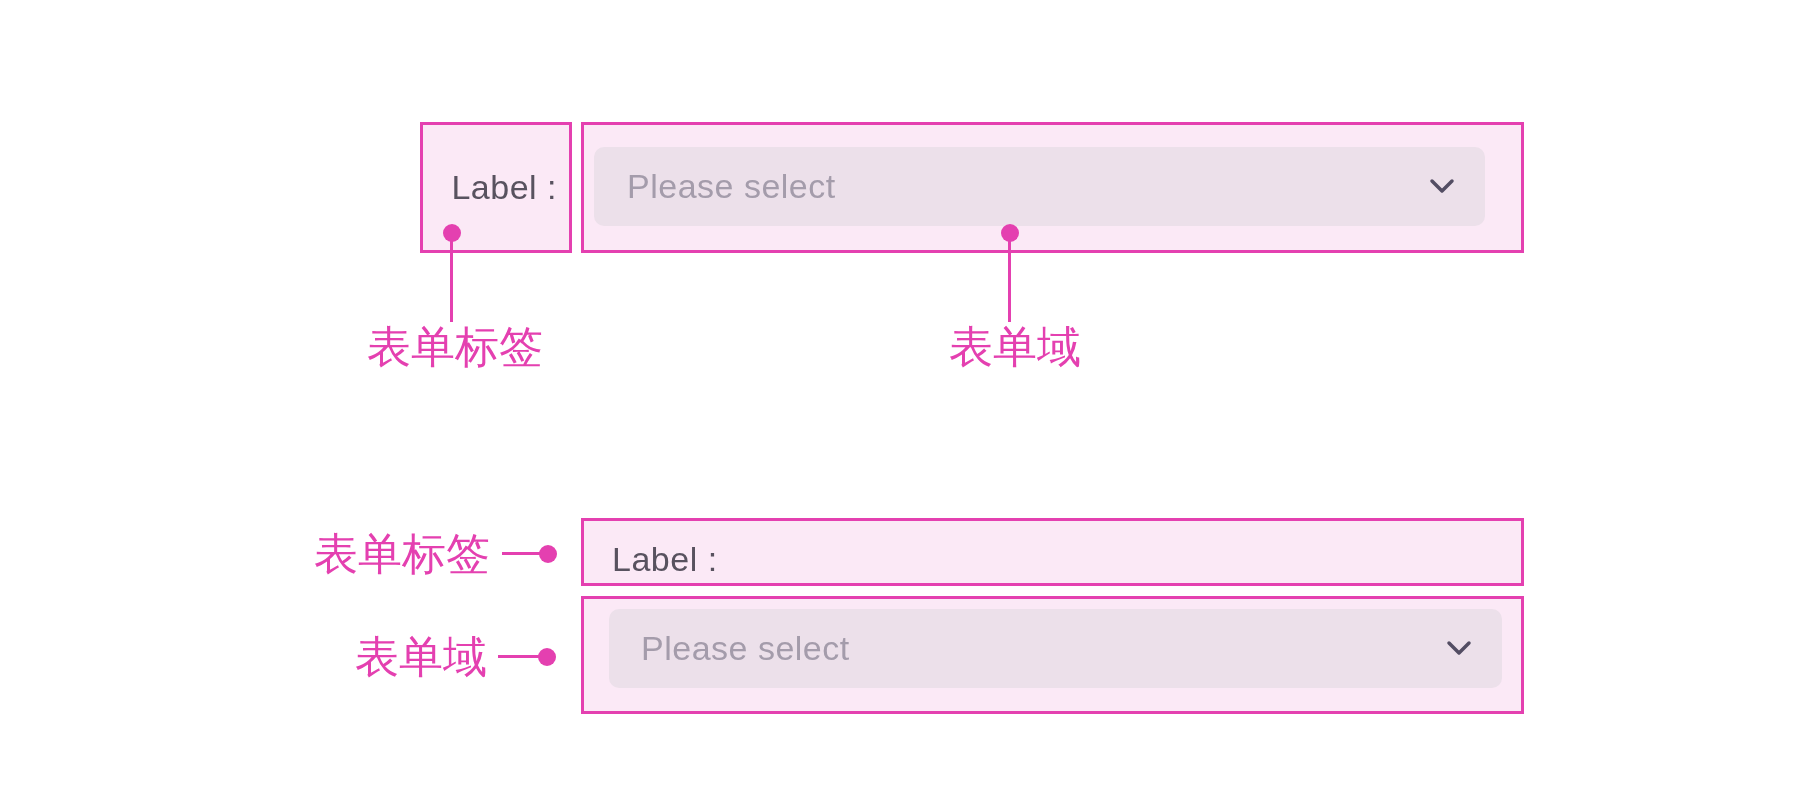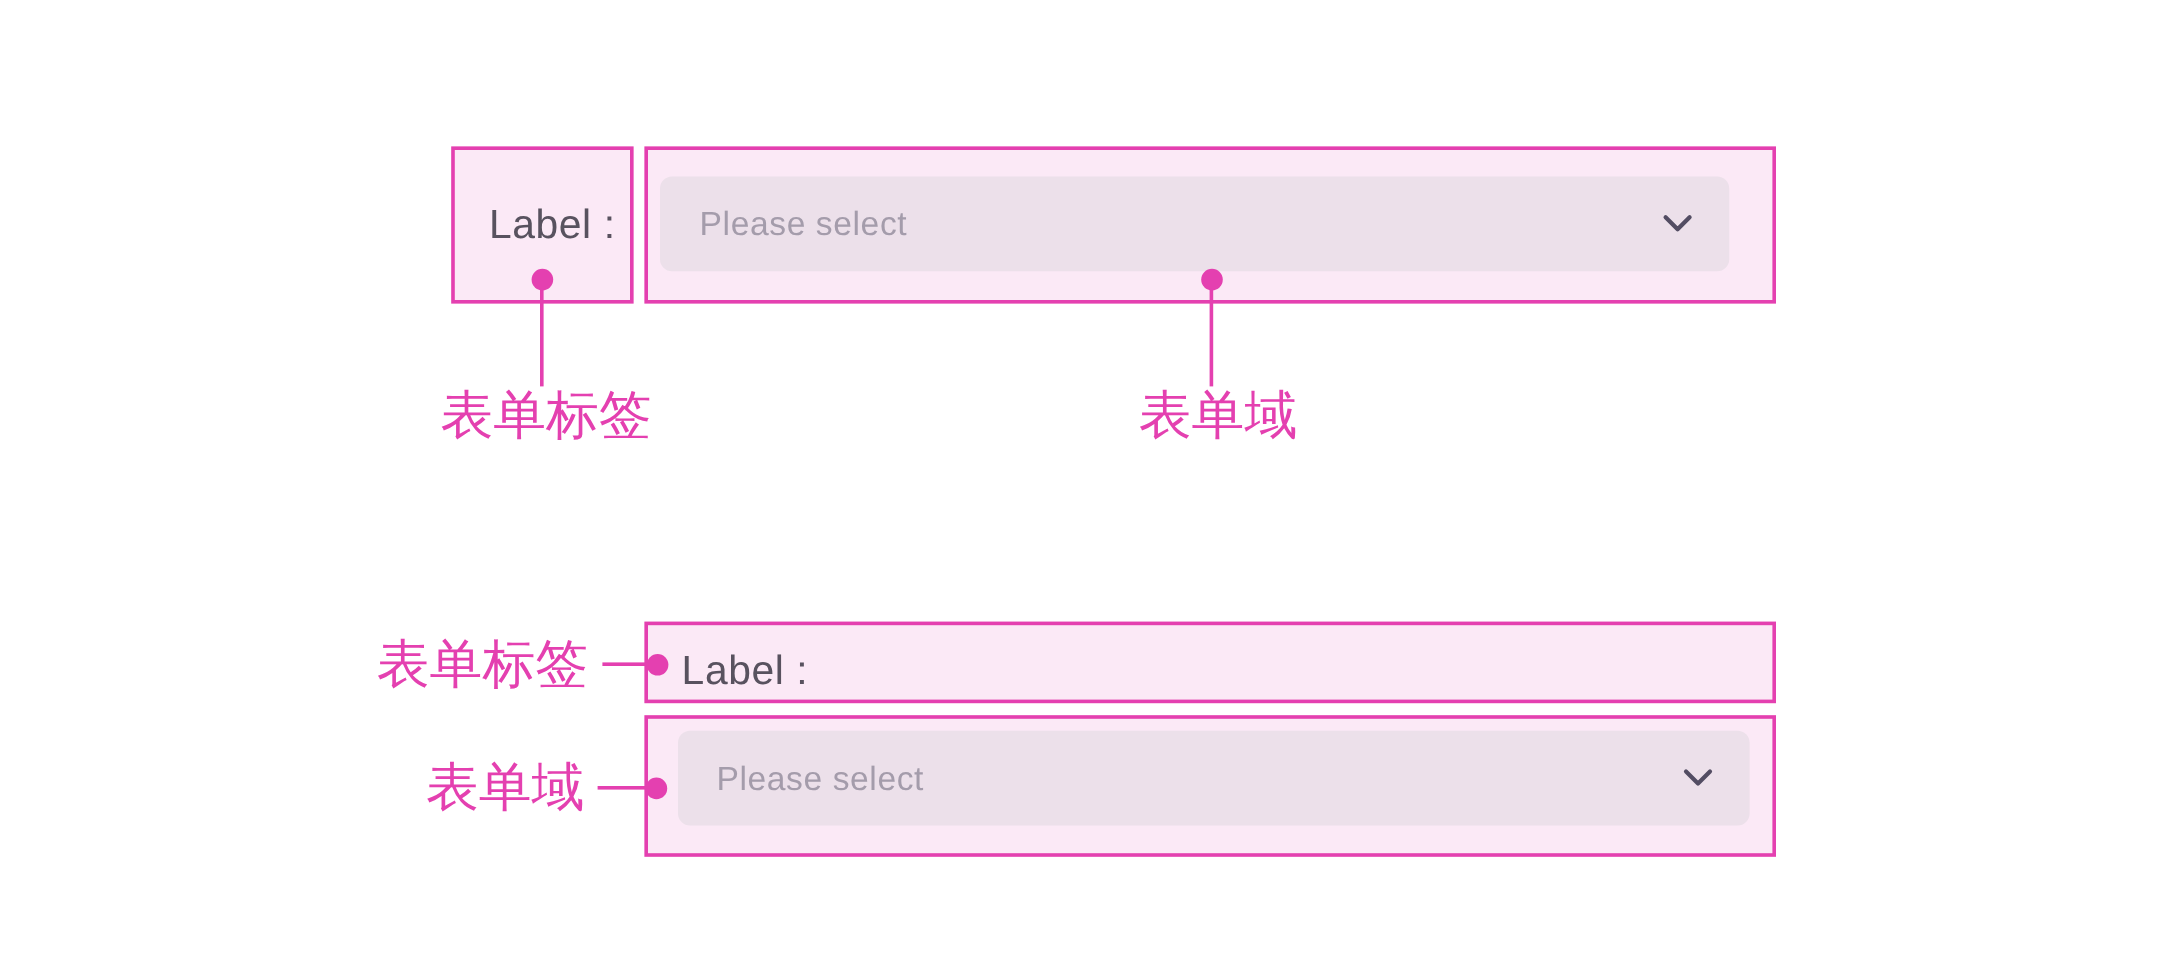--- a/index.html
+++ b/index.html
@@ -14,39 +14,40 @@
     background: var(--pageBg, #ffffff);
     font-family: "Liberation Sans", "DejaVu Sans", sans-serif;
     overflow: hidden;
   }
   .abs { position: absolute; box-sizing: border-box; }
 
   
   .spec-box {
     border: 3px solid var(--accent, #e440b0);
     background: var(--boxFill, #fbe9f6);
+    margin-left: 44px;
   }
 
   
   .form-label-text {
     color: var(--labelColor, #58525f);
     font-size: 34px;
     letter-spacing: 0.5px;
     white-space: nowrap;
   }
   .select-control {
     background: var(--controlFill, #ece0ea);
     border-radius: 10px;
     display: flex;
     align-items: center;
     cursor: pointer;
   }
   .select-placeholder {
     color: var(--placeholderColor, #a49cab);
-    font-size: 28px;
+    font-size: 34px;
     letter-spacing: 0.5px;
     white-space: nowrap;
   }
   .chevron {
     position: absolute;
     right: 30px;
     top: 50%;
     margin-top: -9px;
     width: 26px;
     height: 18px;

